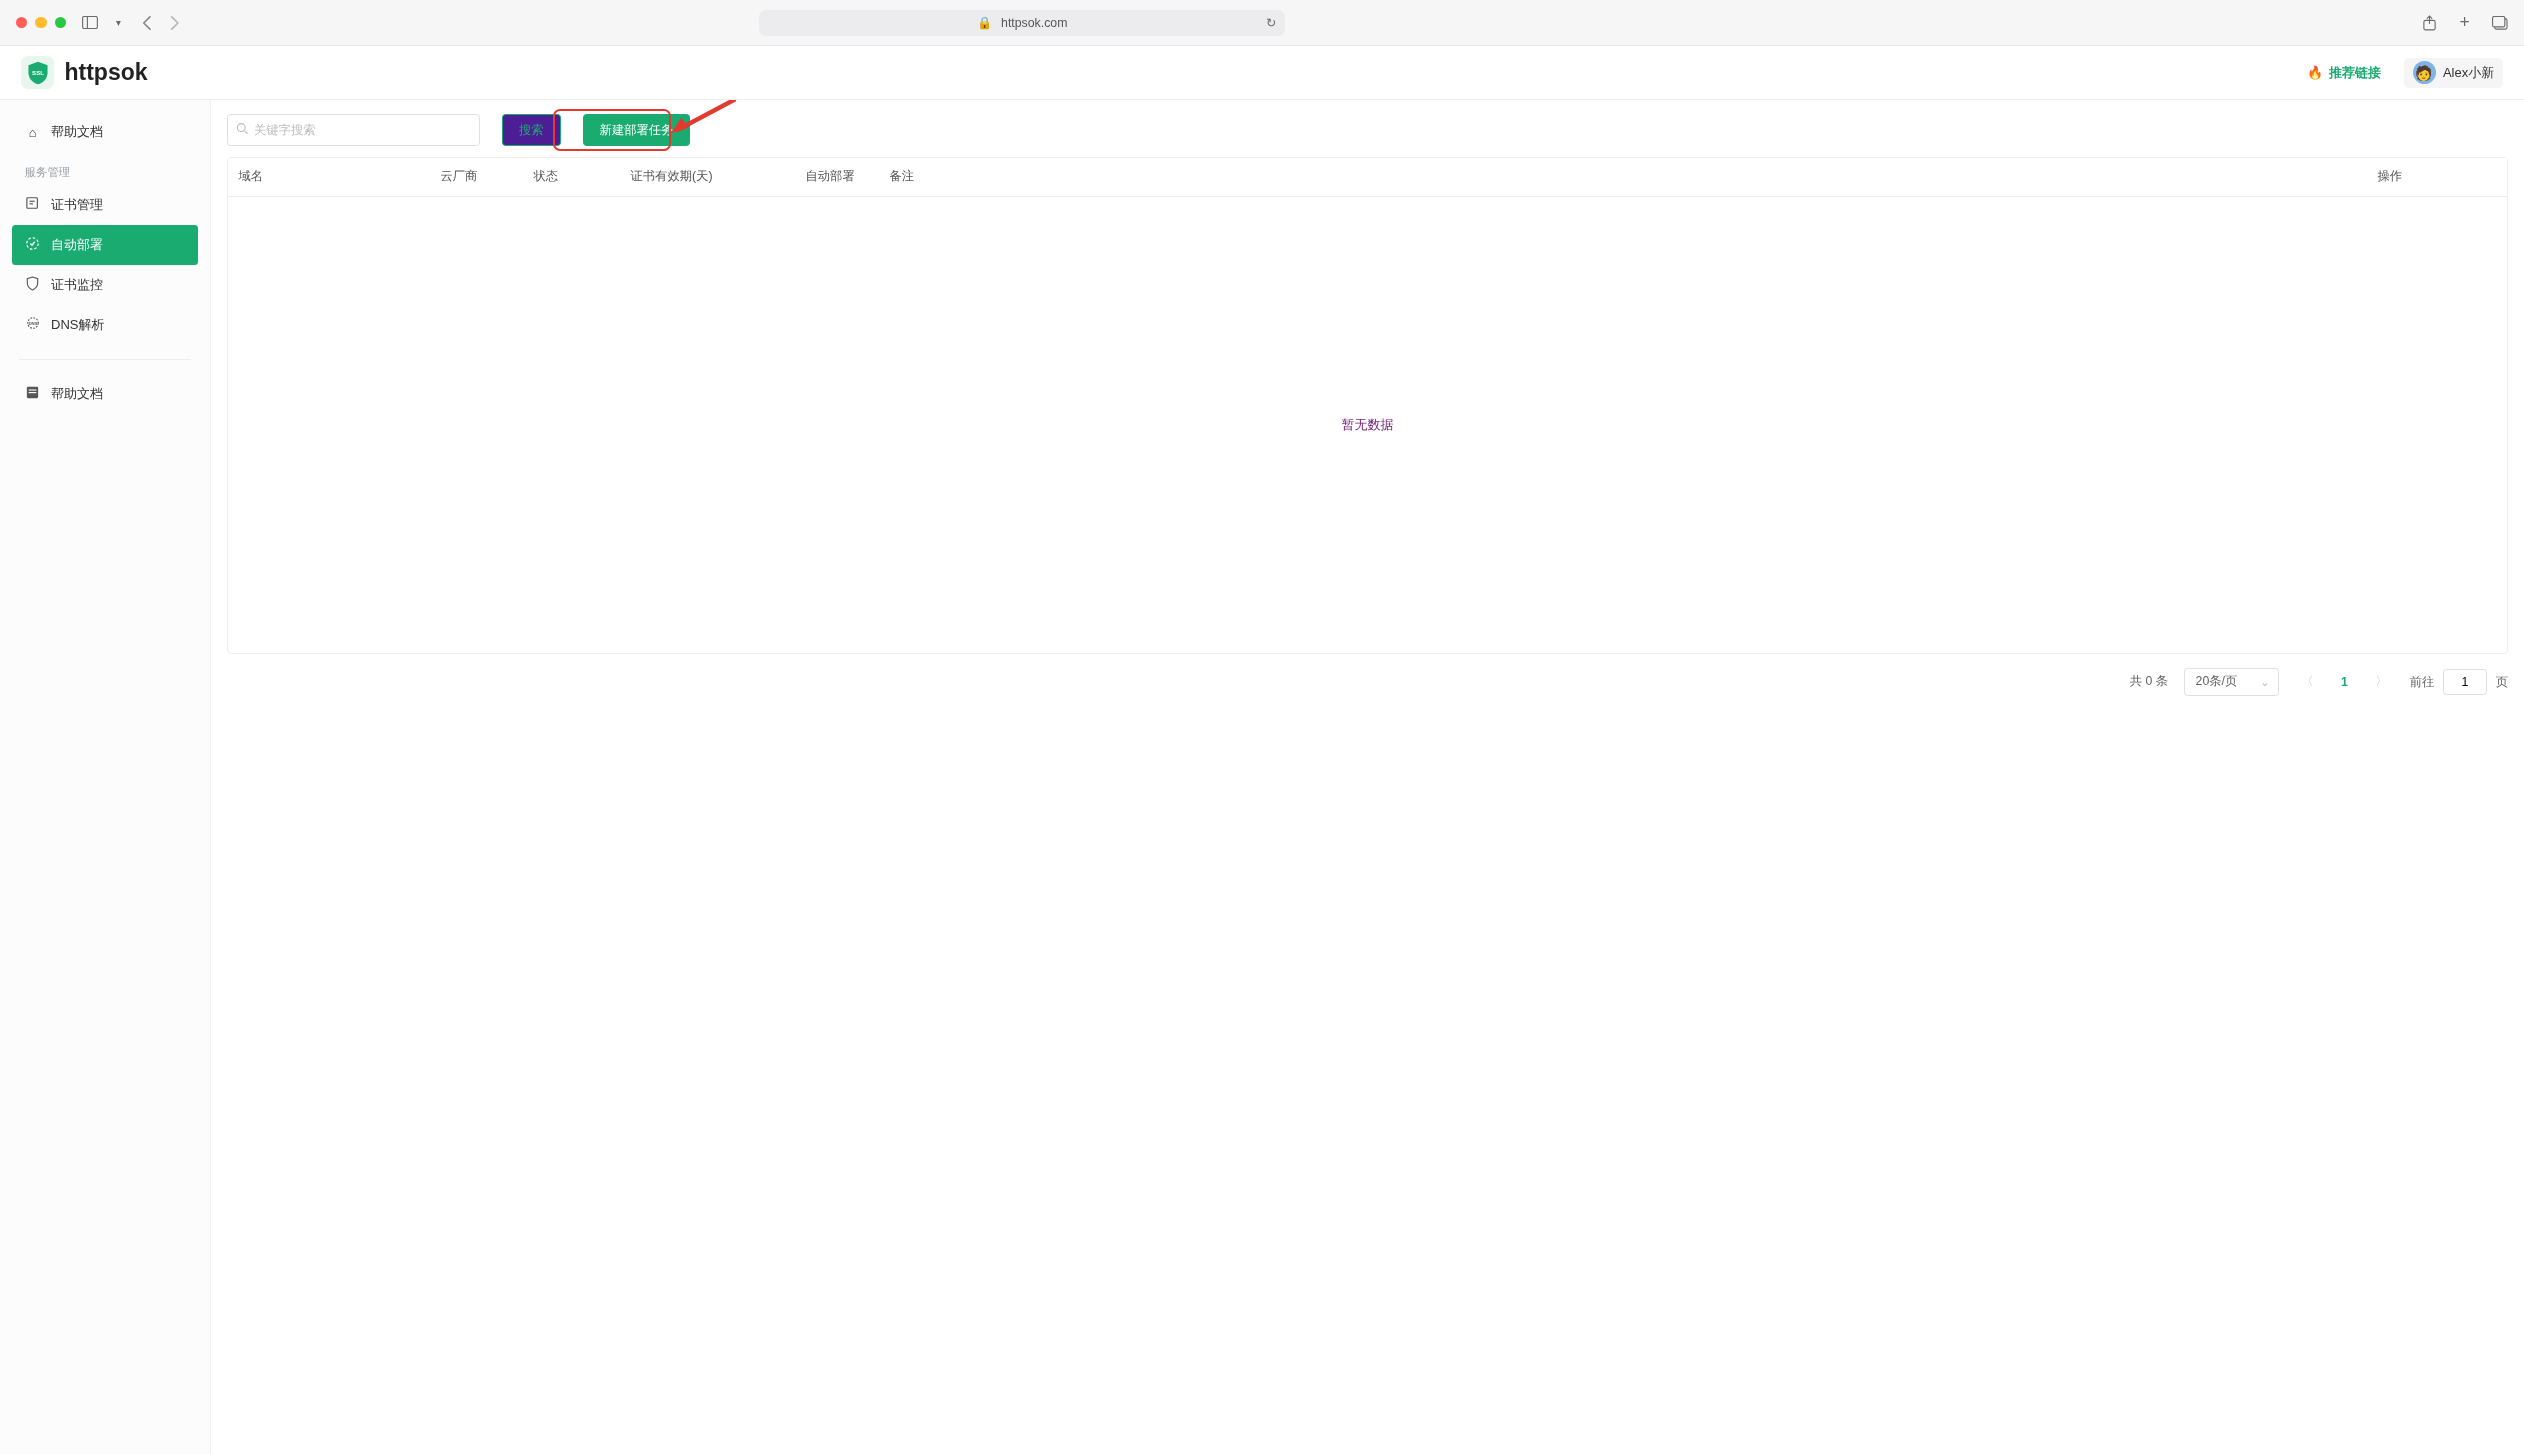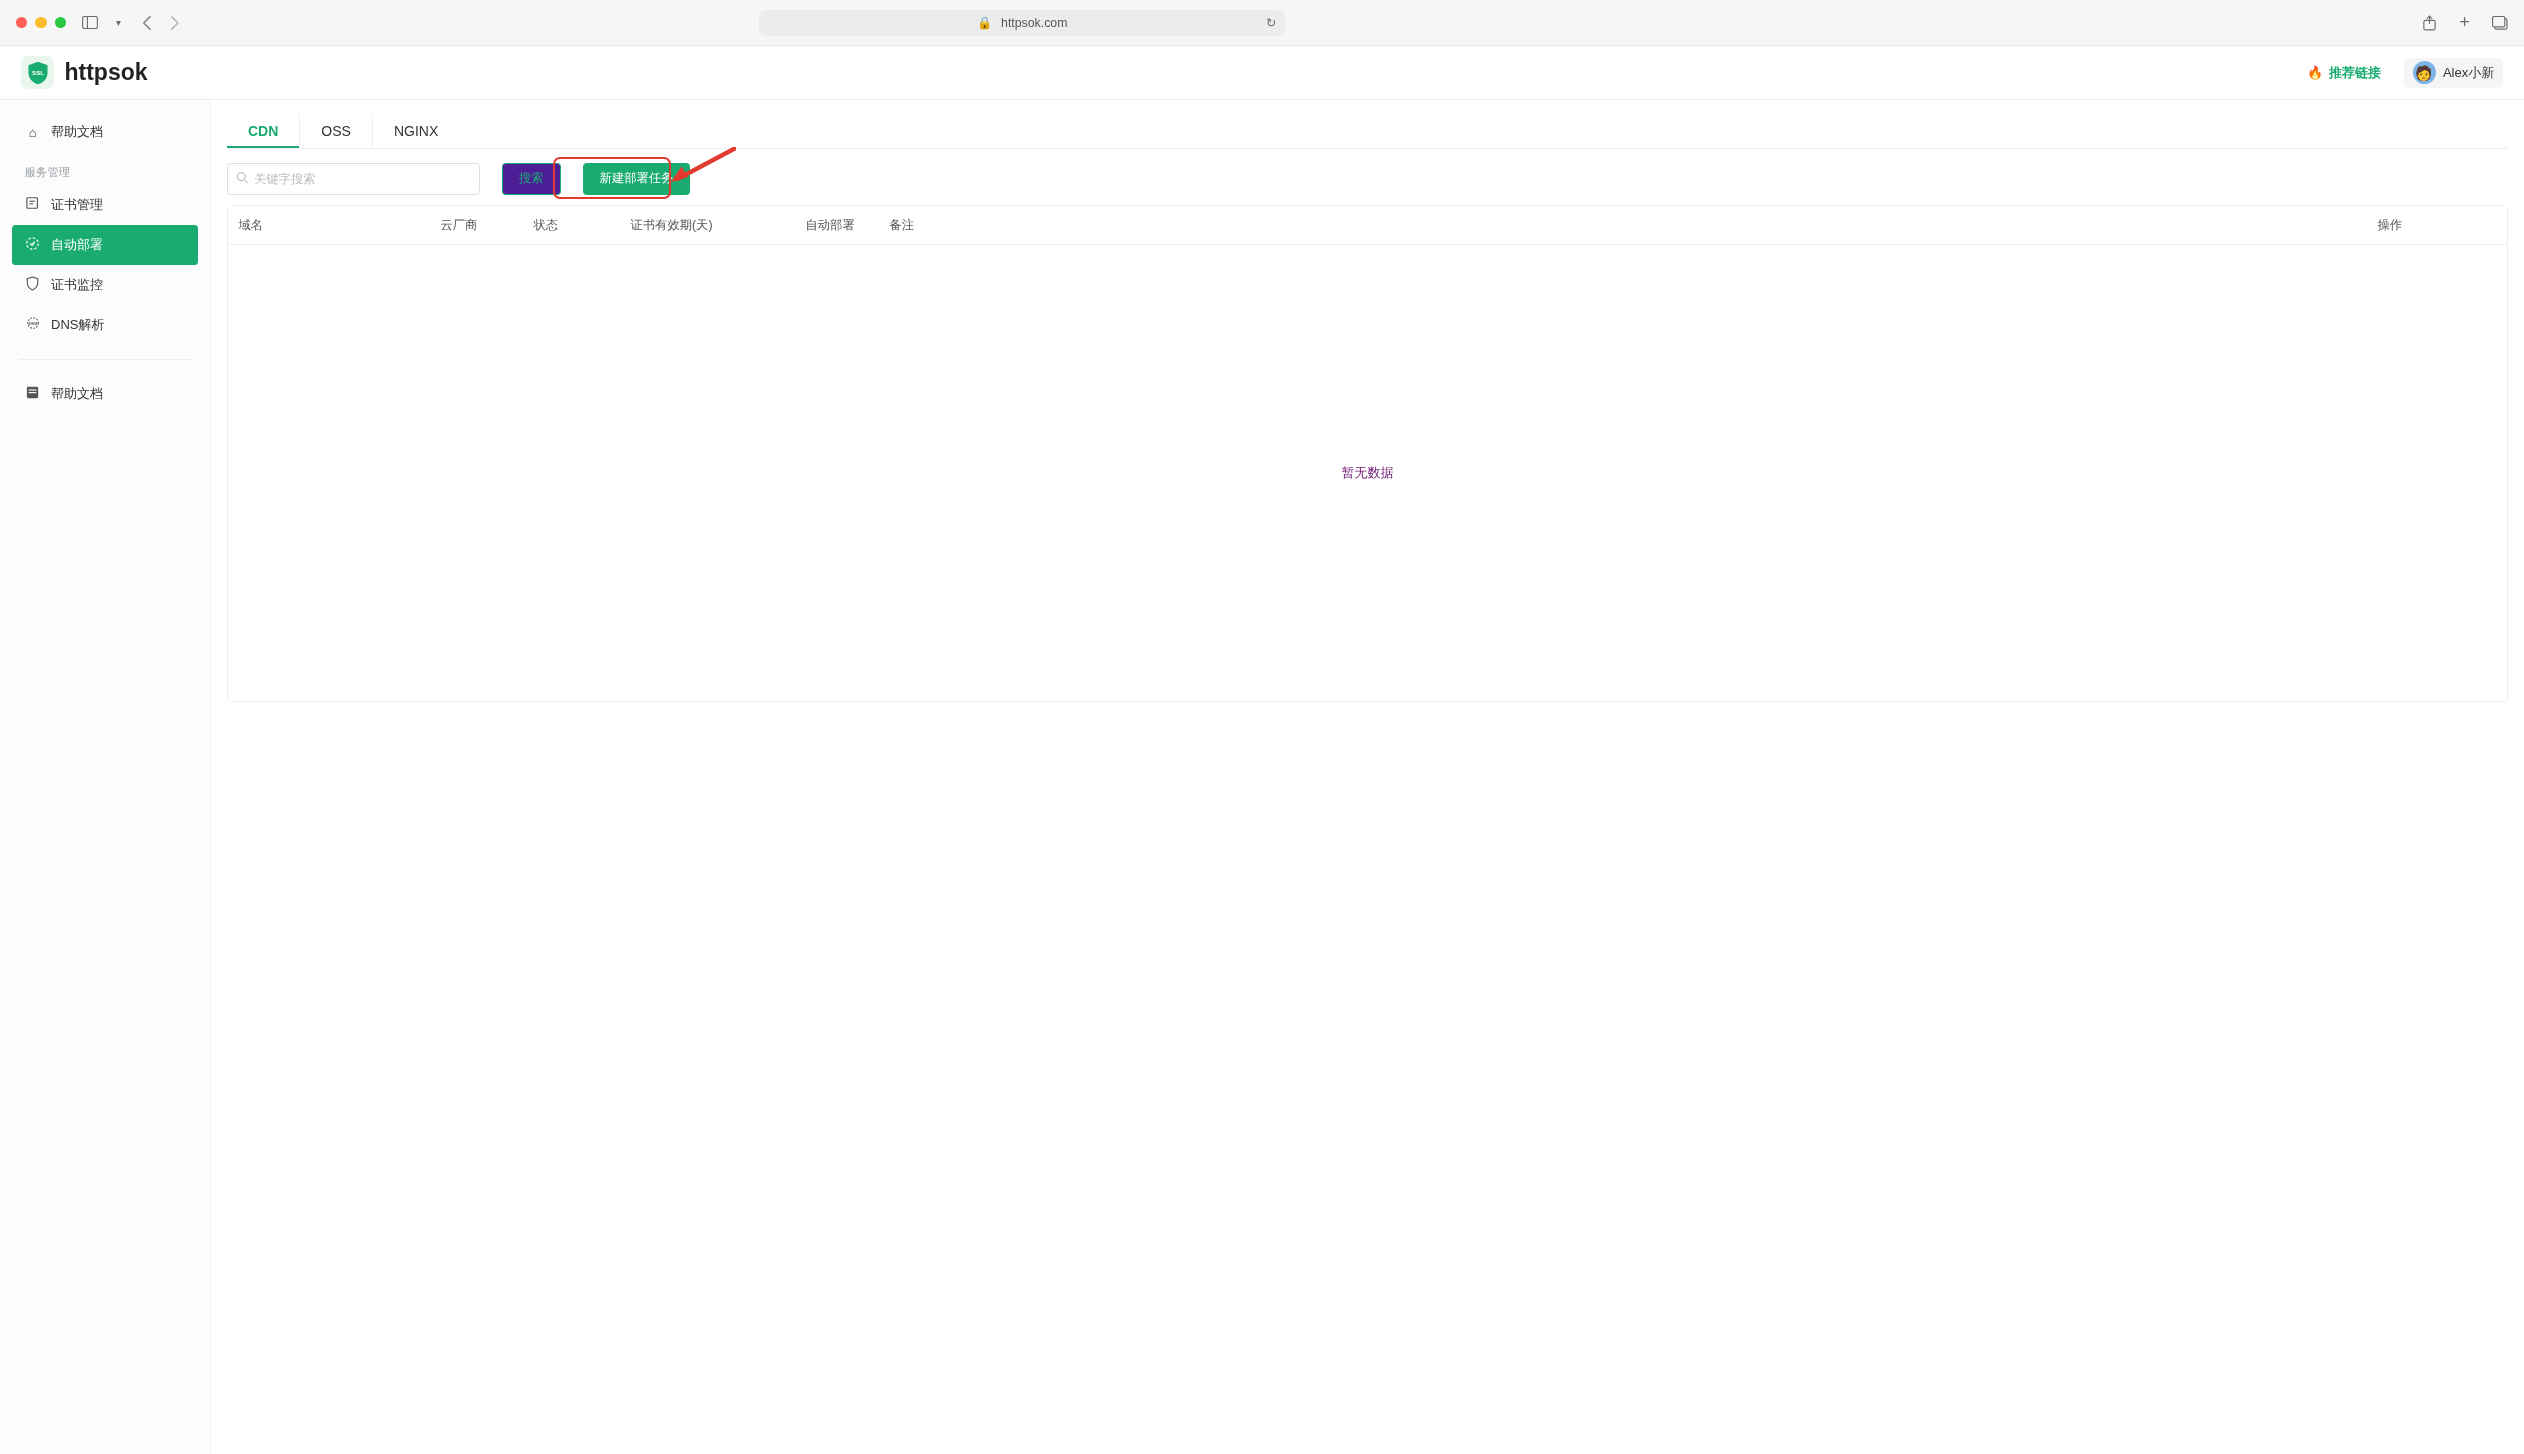--- a/index.html
+++ b/index.html
@@ -199,25 +199,20 @@
             <rect x="1" y="1" width="13" height="13" rx="1.5" fill="#555"></rect>
             <rect x="3" y="4" width="9" height="1.3" fill="#fff"></rect>
             <rect x="3" y="7" width="9" height="1.3" fill="#fff"></rect>
           </svg>
       </span>
       <span>帮助文档</span>
     </div>
   </aside>
 
   <main class="main">
-    <div class="tabs">
-      <div class="tab active"><span>CDN</span></div>
-      <div class="tab"><span>OSS</span></div>
-      <div class="tab"><span>NGINX</span></div>
-    </div>
 
     <div class="toolbar">
       <div class="search-wrap">
         <span class="sicon">
           <svg width="12.3" height="12.3" viewBox="0 0 14 14">
               <circle cx="6" cy="6" r="4.5" fill="none" stroke="#bdbdbd" stroke-width="1.4"></circle>
               <line x1="10" y1="10" x2="13" y2="13" stroke="#bdbdbd" stroke-width="1.4"></line>
             </svg>
         </span>
         <input class="search-input" placeholder="关键字搜索" style="">
@@ -242,15 +237,34 @@
         <div class="th c-vendor">云厂商</div>
         <div class="th c-status">状态</div>
         <div class="th c-expiry">证书有效期(天)</div>
         <div class="th c-auto">自动部署</div>
         <div class="th c-remark">备注</div>
         <div class="th c-op">操作</div>
       </div>
       <div class="empty">暂无数据</div>
     </div>
 
+    <div class="pager">
+      <span>
+        <span>共</span>
+        <span>0</span>
+        <span>条</span>
+      </span>
+      <div class="select">
+        <span>20条/页</span>
+        <span class="chev">⌄</span>
+      </div>
+      <span class="pg-btn">〈</span>
+      <span class="pg-num">1</span>
+      <span class="pg-btn">〉</span>
+      <span class="goto">
+        <span>前往</span>
+        <input value="1" style="">
+        <span>页</span>
+      </span>
+    </div>
   </main>
 </div>
 
 
 </body></html>

